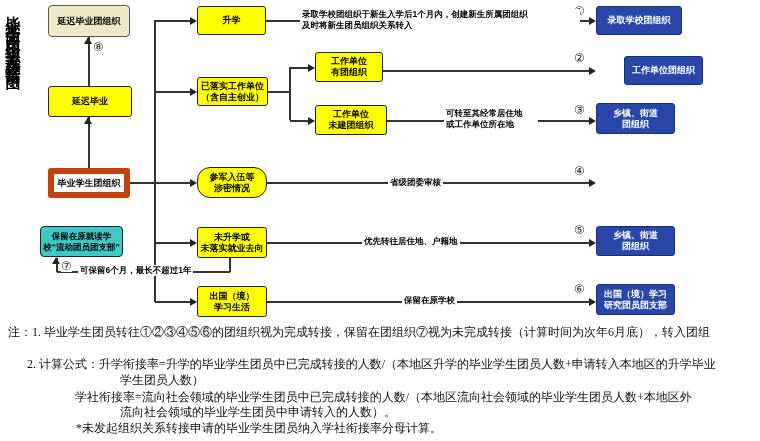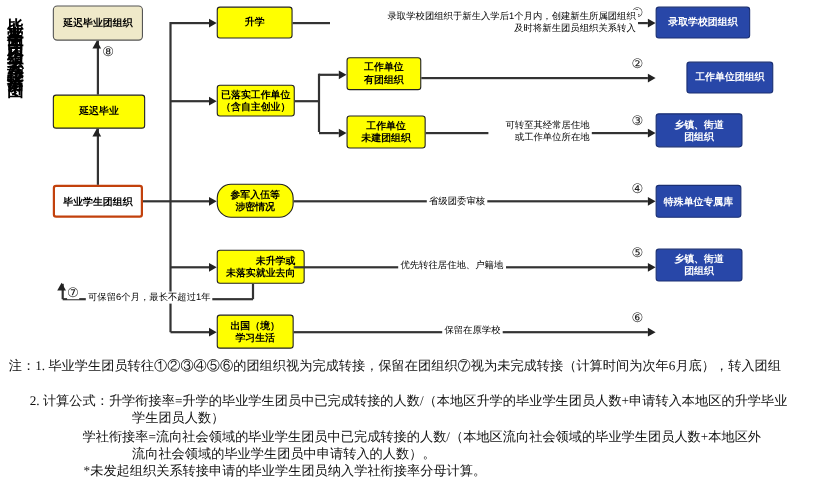--- a/index.html
+++ b/index.html
@@ -5,68 +5,71 @@
   html,body{margin:0;padding:0;background:#fff;}
   .canvas{position:relative;width:760px;height:441px;background:#ffffff;overflow:hidden;
           font-family:"Liberation Sans",sans-serif;}
   .vtitle{position:absolute;left:4px;top:4px;writing-mode:vertical-rl;text-orientation:upright;
           font-size:15px;font-weight:bold;color:#000;letter-spacing:4px;line-height:18px;}
   .bx{position:absolute;display:flex;align-items:center;justify-content:center;text-align:center;
       font-weight:bold;font-size:9px;line-height:11px;color:#000;box-sizing:border-box;
       white-space:pre-line;}
   .beige{background:#efe9c9;border:1px solid #555;border-radius:4px;}
   .yellow{background:#ffff00;border:1.2px solid #222;border-radius:3px;}
-  .white{background:#ffffff;border:2px solid #c2410c;border-radius:3px;}
+  .white{background:#ffffff;border:6px solid #c2410c;border-radius:3px;}
   .teal{background:#3ec8c8;border:1.5px solid #222;border-radius:4px;}
   .blue{background:#2847a8;border:1px solid #1a2f73;border-radius:3px;color:#ffffff;}
   .hl{position:absolute;height:1.5px;background:#333;}
   .vl{position:absolute;width:1.5px;background:#333;}
   .arR{position:absolute;width:0;height:0;border-top:4px solid transparent;
        border-bottom:4px solid transparent;border-left:7px solid #222;}
   .arU{position:absolute;width:0;height:0;border-left:4px solid transparent;
        border-right:4px solid transparent;border-bottom:7px solid #222;}
   .badge{position:absolute;font-size:12px;color:#222;background:#fff;line-height:12px;}
-  .ann{position:absolute;font-size:8.5px;font-weight:normal;color:#000;background:#fff;
-       text-align:right;line-height:10.5px;white-space:pre-line;padding:0 2px;}
+  .ann{position:absolute;font-size:8.5px;font-weight:bold;color:#000;background:#fff;
+       text-align:left;line-height:10.5px;white-space:pre-line;padding:0 2px;}
   .note{position:absolute;font-size:12px;color:#111;white-space:nowrap;
         font-family:"Liberation Serif",serif;line-height:14px;}
 </style>
 </head>
 <body>
 
 <div class="canvas">
 
   <div class="vtitle">毕业学生团员团组织关系转接指引图</div>
 
   <div class="bx beige" style="left:48px;top:5px;width:82px;height:32px;">延迟毕业团组织</div>
   <div class="bx yellow" style="left:48px;top:86px;width:84px;height:31px;">延迟毕业</div>
   <div class="bx white" style="left:48px;top:168px;width:82px;height:30px;">毕业学生团组织</div>
+  <div class="bx teal" style="left:40px;top:226px;width:83px;height:31px;font-size:8.5px;">保留在原就读学
+校“流动团员团支部”</div>
 
   <div class="bx yellow" style="left:197px;top:6px;width:69px;height:29px;">升学</div>
   <div class="bx yellow" style="left:197px;top:77px;width:71px;height:29px;">已落实工作单位
 （含自主创业）</div>
   <div class="bx yellow" style="left:197px;top:167px;width:70px;height:31px;border-radius:13px;">参军入伍等
 涉密情况</div>
-  <div class="bx yellow" style="left:197px;top:227px;width:80px;height:31px;text-align:right;">未升学或
+  <div class="bx yellow" style="left:197px;top:227px;width:70px;height:31px;">未升学或
 未落实就业去向</div>
   <div class="bx yellow" style="left:197px;top:286px;width:70px;height:31px;">出国（境）
 学习生活</div>
 
   <div class="bx yellow" style="left:315px;top:52px;width:68px;height:30px;">工作单位
 有团组织</div>
   <div class="bx yellow" style="left:315px;top:105px;width:72px;height:30px;">工作单位
 未建团组织</div>
 
   <div class="bx blue" style="left:596px;top:6px;width:86px;height:29px;">录取学校团组织</div>
   <div class="bx blue" style="left:596px;top:56px;width:79px;height:29px;margin-left:28px;">工作单位团组织</div>
   <div class="bx blue" style="left:596px;top:103px;width:79px;height:31px;">乡镇、街道
 团组织</div>
-  <div class="bx blue" style="left:596px;top:168px;width:78px;height:30px;">特殊单位专属库</div>
   <div class="bx blue" style="left:596px;top:226px;width:79px;height:30px;">乡镇、街道
 团组织</div>
+  <div class="bx blue" style="left:596px;top:284px;width:79px;height:31px;">出国（境）学习
+研究团员团支部</div>
 
   <div class="vl" style="left:154px;top:20px;height:282px;"></div>
   <div class="hl" style="left:155px;top:20px;width:35px;"></div>
   <div class="arR" style="left:190px;top:16.5px;"></div>
   <div class="hl" style="left:155px;top:91px;width:35px;"></div>
   <div class="arR" style="left:190px;top:87.5px;"></div>
   <div class="hl" style="left:130px;top:182px;width:60px;"></div>
   <div class="arR" style="left:190px;top:178.5px;"></div>
   <div class="hl" style="left:155px;top:242px;width:35px;"></div>
   <div class="arR" style="left:190px;top:238.5px;"></div>

